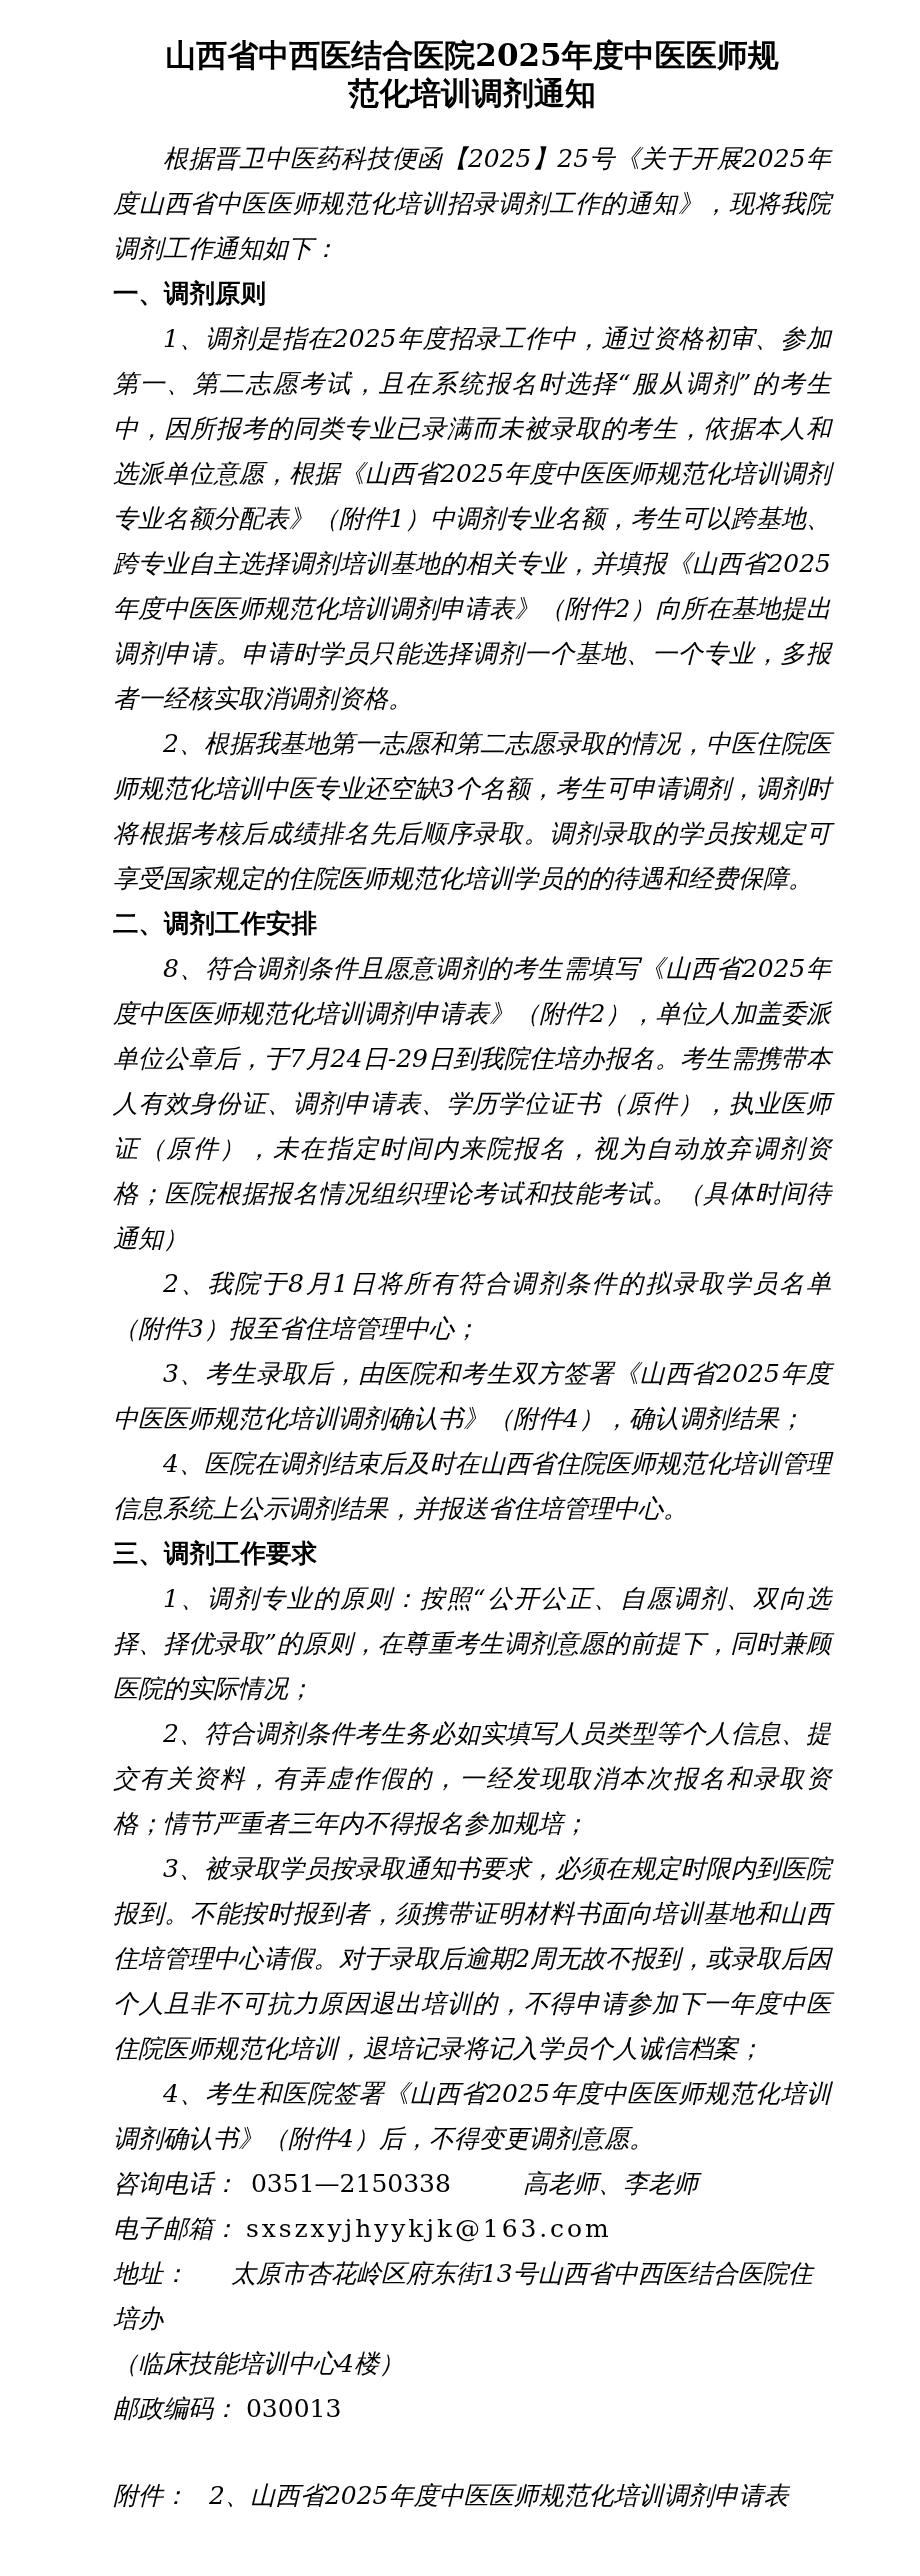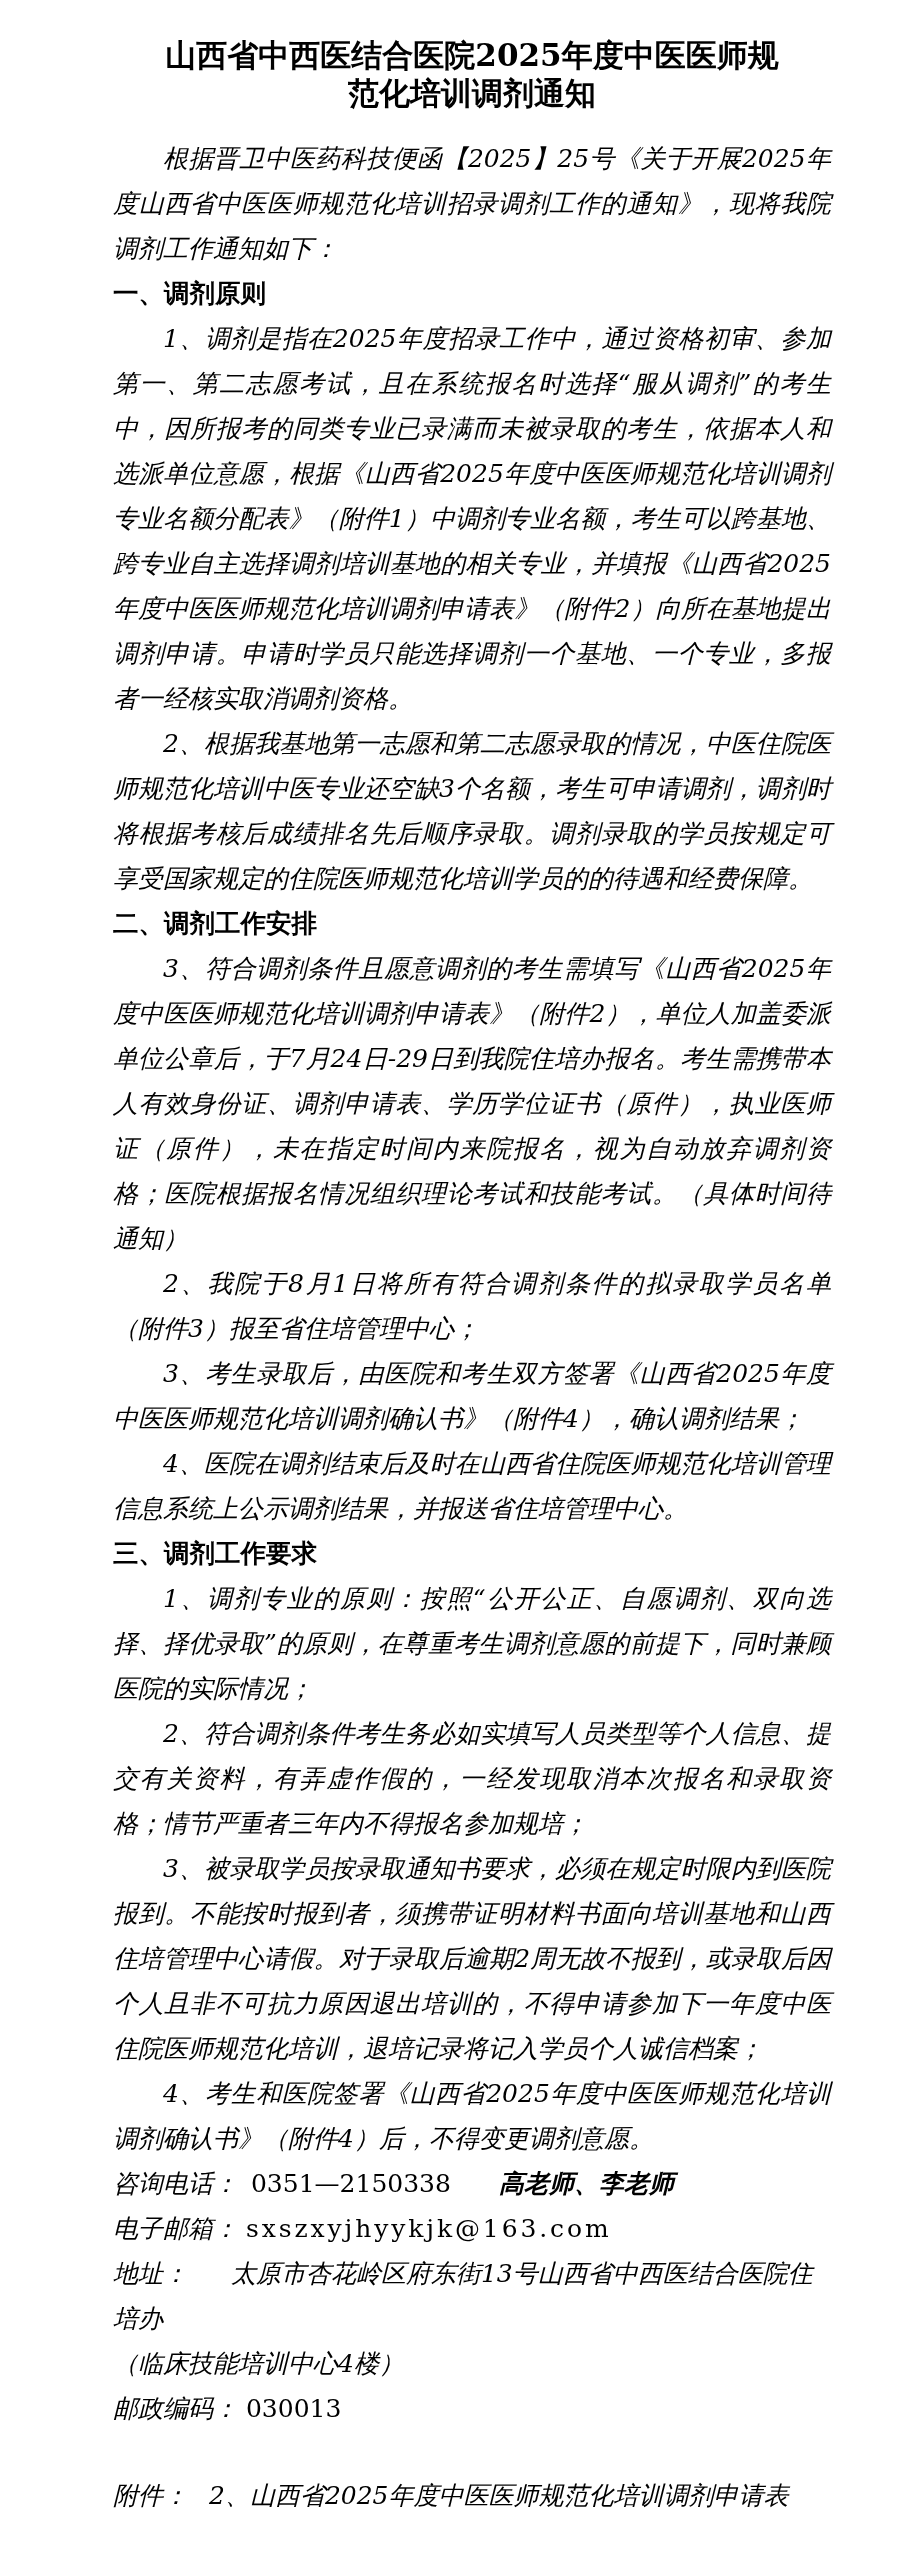--- a/index.html
+++ b/index.html
@@ -50,22 +50,21 @@
     text-align: left;
     text-indent: 0;
   }
   .upright {
     font-style: normal;
   }
   .phone-number {
     margin-left: 5px;
   }
   .phone-contacts {
-    margin-left: 40px;
-    font-weight: bold;
+    margin-left: 64px;
   }
   .email-value {
     letter-spacing: 2.9px;
   }
   .address-value {
     margin-left: 35px;
   }
   .attachments {
     margin-top: 42px;
     text-align: left;
@@ -94,21 +93,21 @@
 
   <div class="doc-body">
 
     <p class="para">根据晋卫中医药科技便函【2025】25号《关于开展2025年度山西省中医医师规范化培训招录调剂工作的通知》，现将我院调剂工作通知如下：</p>
 
     <h2 class="sec-heading">一、调剂原则</h2>
     <p class="para">1、调剂是指在2025年度招录工作中，通过资格初审、参加第一、第二志愿考试，且在系统报名时选择“服从调剂”的考生中，因所报考的同类专业已录满而未被录取的考生，依据本人和选派单位意愿，根据《山西省2025年度中医医师规范化培训调剂专业名额分配表》（附件1）中调剂专业名额，考生可以跨基地、跨专业自主选择调剂培训基地的相关专业，并填报《山西省2025年度中医医师规范化培训调剂申请表》（附件2）向所在基地提出调剂申请。申请时学员只能选择调剂一个基地、一个专业，多报者一经核实取消调剂资格。</p>
     <p class="para">2、根据我基地第一志愿和第二志愿录取的情况，中医住院医师规范化培训中医专业还空缺3个名额，考生可申请调剂，调剂时将根据考核后成绩排名先后顺序录取。调剂录取的学员按规定可享受国家规定的住院医师规范化培训学员的的待遇和经费保障。</p>
 
     <h2 class="sec-heading">二、调剂工作安排</h2>
-    <p class="para">3、符合调剂条件且愿意调剂的考生需填写《山西省2025年度中医医师规范化培训调剂申请表》（附件2），单位人加盖委派单位公章后，于7月24日-29日到我院住培办报名。考生需携带本人有效身份证、调剂申请表、学历学位证书（原件），执业医师证（原件），未在指定时间内来院报名，视为自动放弃调剂资格；医院根据报名情况组织理论考试和技能考试。（具体时间待通知）</p>
+    <p class="para">8、符合调剂条件且愿意调剂的考生需填写《山西省2025年度中医医师规范化培训调剂申请表》（附件2），单位人加盖委派单位公章后，于7月24日-29日到我院住培办报名。考生需携带本人有效身份证、调剂申请表、学历学位证书（原件），执业医师证（原件），未在指定时间内来院报名，视为自动放弃调剂资格；医院根据报名情况组织理论考试和技能考试。（具体时间待通知）</p>
     <p class="para">2、我院于8月1日将所有符合调剂条件的拟录取学员名单（附件3）报至省住培管理中心；</p>
     <p class="para">3、考生录取后，由医院和考生双方签署《山西省2025年度中医医师规范化培训调剂确认书》（附件4），确认调剂结果；</p>
     <p class="para">4、医院在调剂结束后及时在山西省住院医师规范化培训管理信息系统上公示调剂结果，并报送省住培管理中心。</p>
 
     <h2 class="sec-heading">三、调剂工作要求</h2>
     <p class="para">1、调剂专业的原则：按照“公开公正、自愿调剂、双向选择、择优录取”的原则，在尊重考生调剂意愿的前提下，同时兼顾医院的实际情况；</p>
     <p class="para">2、符合调剂条件考生务必如实填写人员类型等个人信息、提交有关资料，有弄虚作假的，一经发现取消本次报名和录取资格；情节严重者三年内不得报名参加规培；</p>
     <p class="para">3、被录取学员按录取通知书要求，必须在规定时限内到医院报到。不能按时报到者，须携带证明材料书面向培训基地和山西住培管理中心请假。对于录取后逾期2周无故不报到，或录取后因个人且非不可抗力原因退出培训的，不得申请参加下一年度中医住院医师规范化培训，退培记录将记入学员个人诚信档案；</p>
     <p class="para">4、考生和医院签署《山西省2025年度中医医师规范化培训调剂确认书》（附件4）后，不得变更调剂意愿。</p>
 

